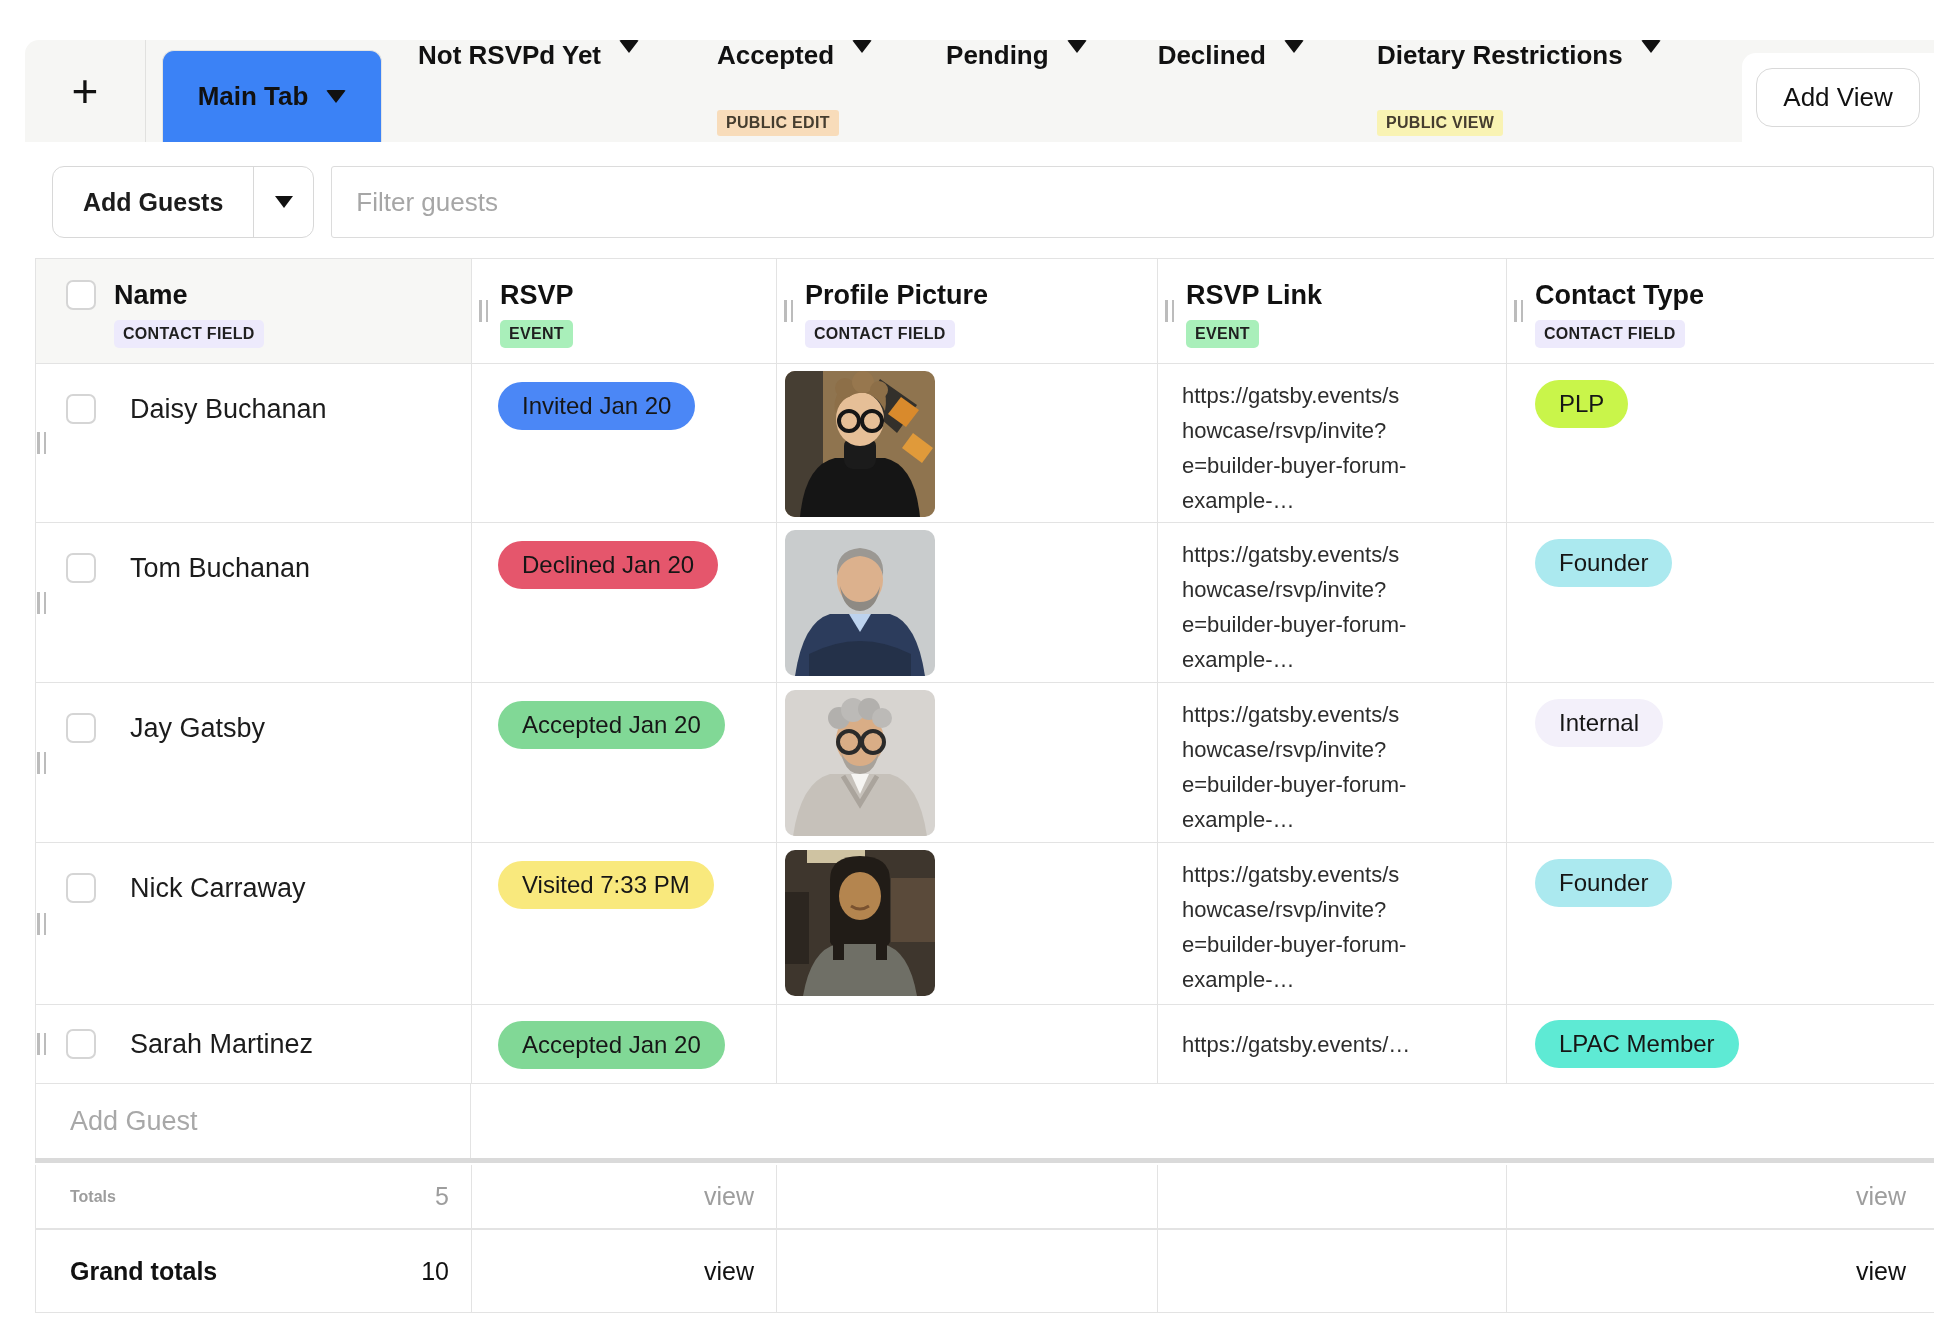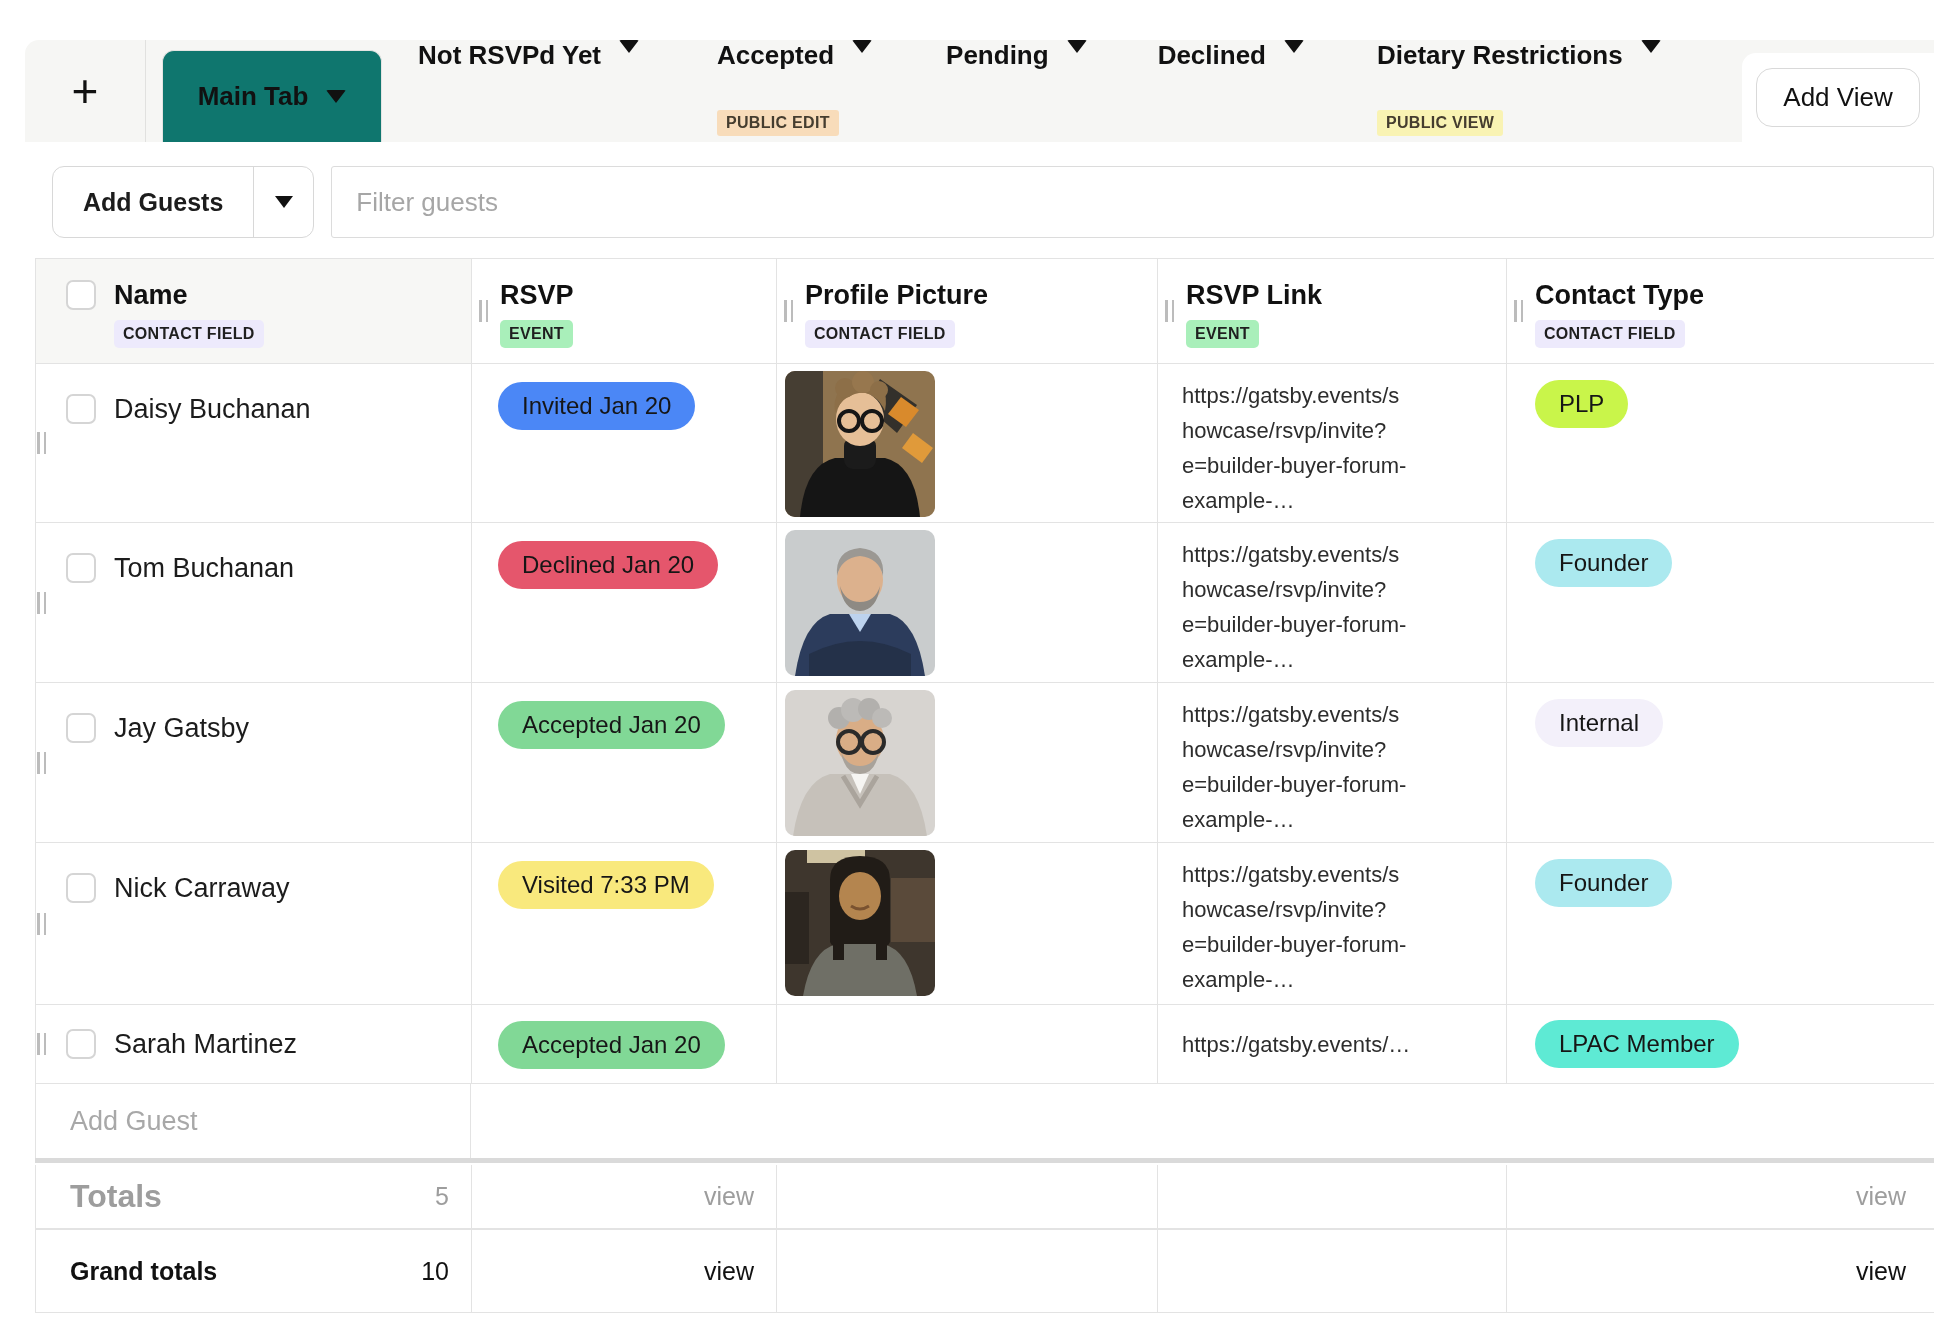--- a/index.html
+++ b/index.html
@@ -7,21 +7,21 @@
   *{box-sizing:border-box;}
 
   
   .tabbar{position:absolute;left:25px;top:40px;right:0;height:102px;background:#f6f6f4;
     border-top-left-radius:14px;display:flex;align-items:stretch;}
   .plusbox{width:121px;display:flex;align-items:center;justify-content:center;
     border-right:1px solid #e1e1df;cursor:pointer;}
   .plus-glyph{font-size:46px;font-weight:400;line-height:1;color:#111;}
   .tab{display:flex;align-items:flex-start;position:relative;font-weight:700;font-size:26px;
     color:#111;white-space:nowrap;cursor:pointer;}
-  .tab.active{margin-left:16px;margin-top:10px;width:220px;height:92px;background:#0f766e;
+  .tab.active{margin-left:16px;margin-top:10px;width:220px;height:92px;background:#3b82f6;
     border:1px solid #e4e4e2;border-bottom:none;border-radius:12px 12px 0 0;
     display:flex;align-items:center;justify-content:center;}
   .caret{width:0;height:0;border-left:10px solid transparent;border-right:10px solid transparent;
     border-top:13px solid #111;margin-left:18px;border-radius:2px;}
   .tab-badge{position:absolute;left:0;top:70px;font-size:16px;font-weight:700;color:#453d2f;
     padding:4px 9px;border-radius:3px;letter-spacing:.3px;white-space:nowrap;}
   .ml36{margin-left:36px}.ml78{margin-left:78px}.ml74{margin-left:74px}.ml71{margin-left:71px}.ml73{margin-left:73px}
   .addview-panel{margin-left:auto;width:192px;margin-top:13px;background:#fff;
     border-top-left-radius:14px;display:flex;align-items:center;justify-content:center;}
   .addview-btn{font-family:inherit;font-size:26px;color:#111;background:#fff;
@@ -54,21 +54,21 @@
     padding:5px 9px;border-radius:5px;letter-spacing:.3px;}
   .name-badge-indent{margin-left:48px;}
   .checkbox{width:30px;height:30px;border:2.5px solid #d5d5d5;border-radius:7px;background:#fff;
     flex:none;cursor:pointer;}
   .hdr-checkbox{margin-right:18px;}
   .colhandle,.row-handle{position:absolute;left:7px;top:50%;transform:translateY(-50%);
     display:flex;gap:4px;cursor:grab;}
   .colhandle i,.row-handle i{display:block;width:2.5px;height:22px;background:#bcbcbc;}
   .row-handle{left:1px;}
 
-  .trow .c-name{display:flex;align-items:flex-start;padding:30px 0 0 30px;}
+  .trow .c-name{display:flex;align-items:flex-start;padding:30px 0 0 30px;gap:16px;}
   .nametext{font-size:27px;color:#1c1c1c;line-height:30px;margin-left:18px;}
   .trow .c-rsvp{padding:18px 0 0 26px;}
   .pill{display:inline-block;font-size:24px;color:#161616;padding:10px 24px;border-radius:999px;
     white-space:nowrap;cursor:pointer;}
   .trow .c-photo{padding:7px 0 0 8px;}
   .photo{display:block;width:150px;height:146px;border-radius:10px;overflow:hidden;cursor:pointer;}
   .photo svg{display:block;width:100%;height:100%;}
   .trow .c-link{padding:14px 28px 0 24px;}
   .linktext{font-size:22px;line-height:35px;color:#2d2d2d;white-space:pre-line;word-break:break-all;cursor:pointer;}
   .trow .c-contact{padding:16px 0 0 28px;}
@@ -88,21 +88,21 @@
   
   .footer-gap{height:2px;}
   .totrow{height:64px;}
   .grandrow{height:84px;}
   .totrow .cell{border-top:none;}
   .grandrow .cell{border-top:1px solid #e3e3e3;border-bottom:1px solid #e3e3e3;}
   .tot-name{display:flex;align-items:center;justify-content:space-between;padding:0 22px 0 34px;}
   .tot-view{display:flex;align-items:center;justify-content:flex-end;padding-right:22px;}
   .tot-view-right{display:flex;align-items:center;justify-content:flex-end;padding-right:28px;}
   .muted{color:#9d9d9d;}
-  .tot-label{font-size:32px;font-weight:700;}
+  .tot-label{font-size:16px;font-weight:700;}
   .tot-num{font-size:25px;}
   .tot-viewtext{font-size:25px;cursor:pointer;}
   .grand-label{font-size:25px;font-weight:700;color:#111;}
   .grand-num{font-size:25px;color:#111;}
   .grand-view{color:#111;}
 </style>
 </head>
 <body>
 
 <div class="tabbar">

